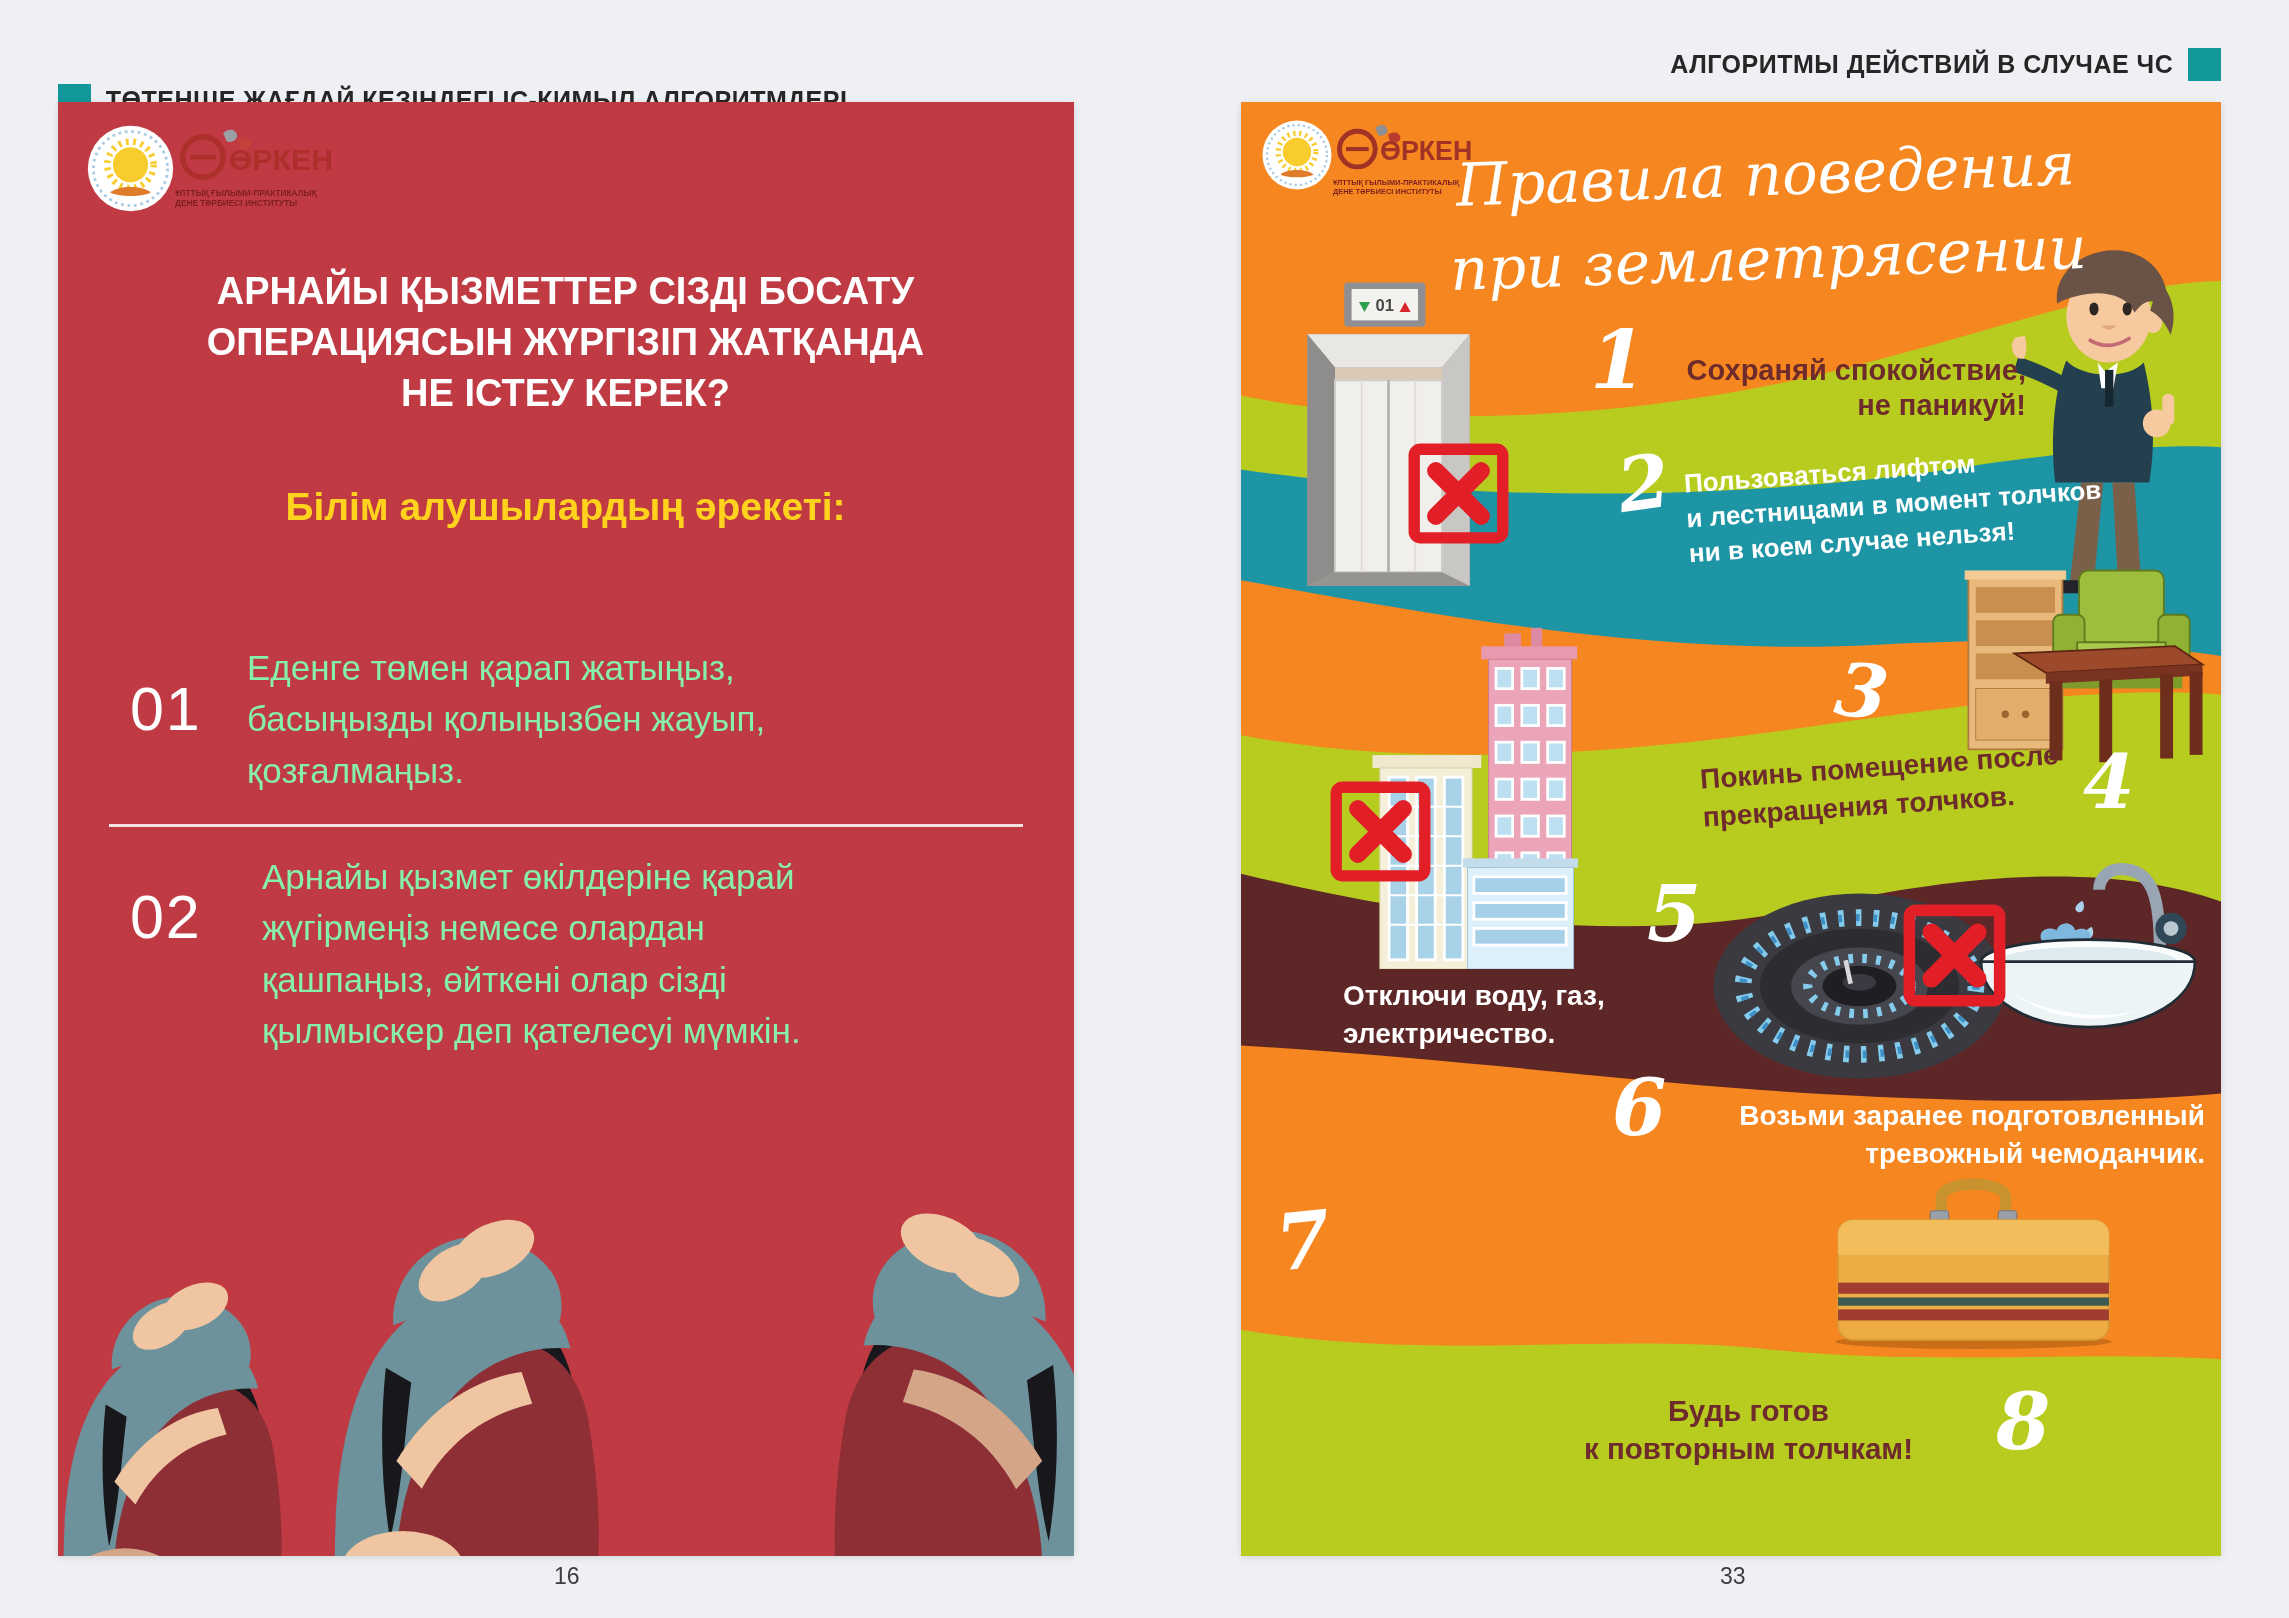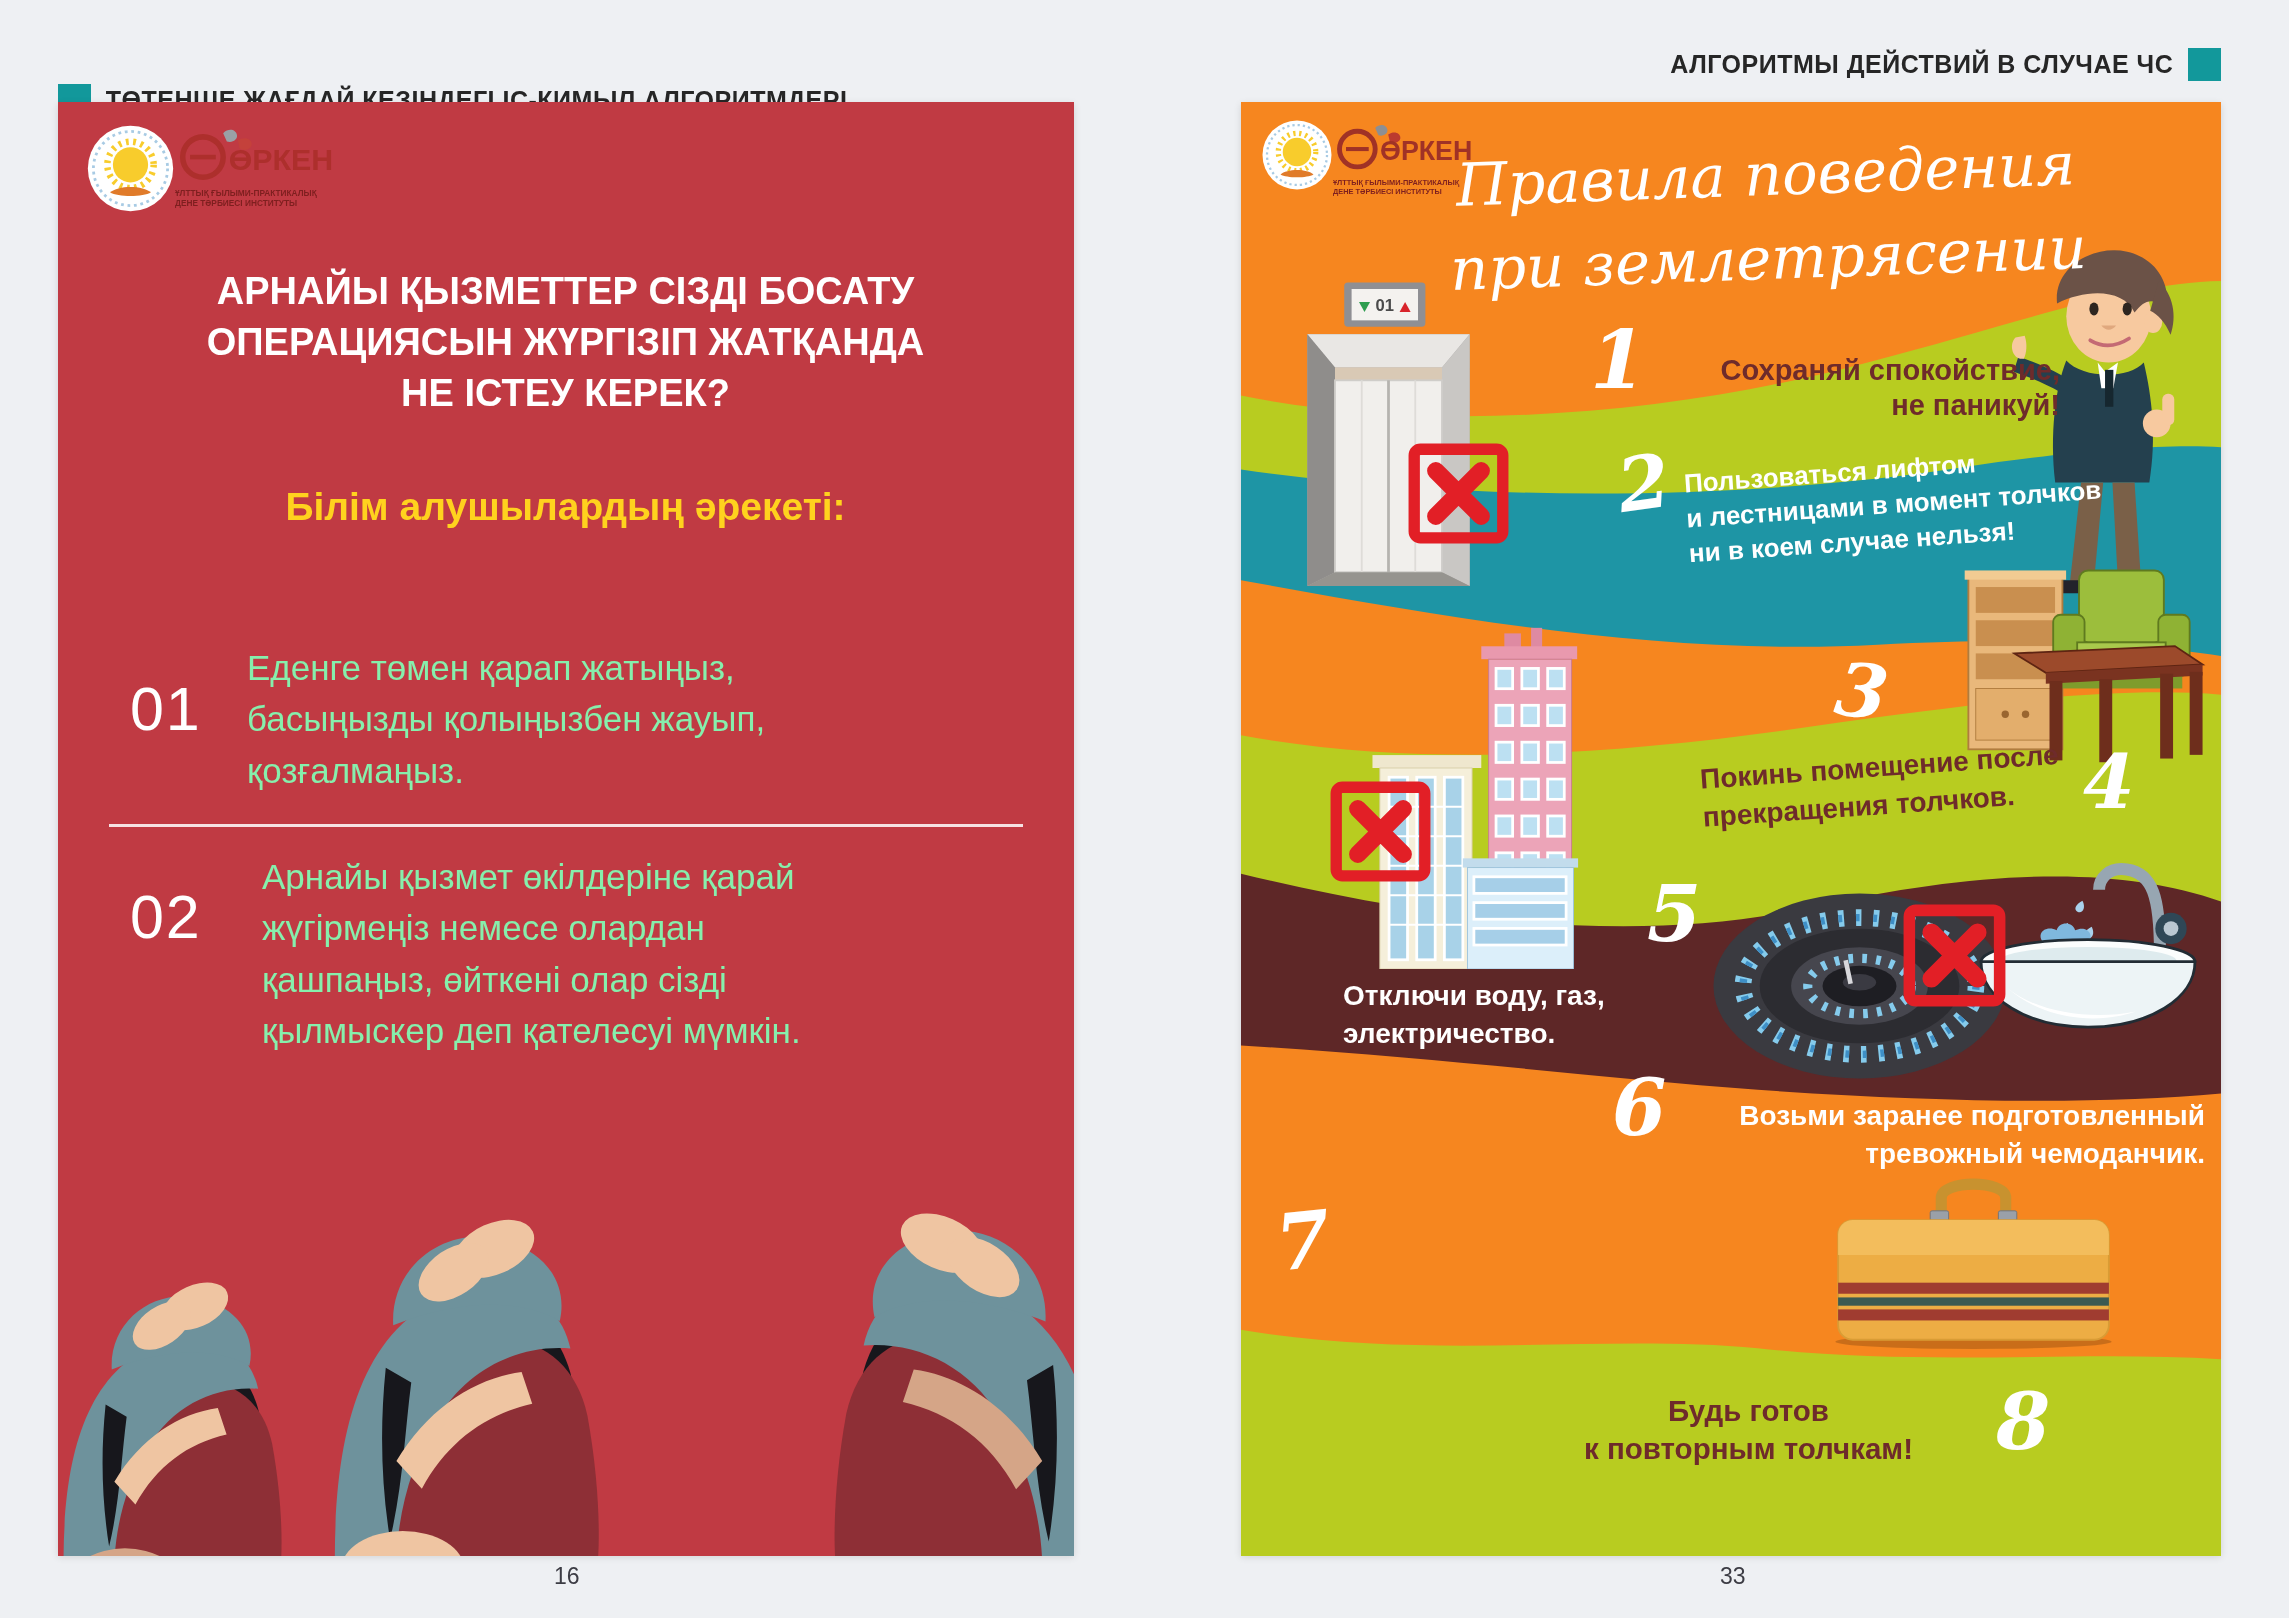--- a/index.html
+++ b/index.html
@@ -340,21 +340,21 @@
 
   <div class="step-num" style="left:349px;top:210px;font-size:81px;">1</div>
   <div class="step-num" style="left:377px;top:338px;font-size:74px;transform:rotate(-8deg);">2</div>
   <div class="step-num" style="left:595px;top:546px;font-size:74px;transform:rotate(8deg);">3</div>
   <div class="step-num" style="left:842px;top:637px;font-size:74px;">4</div>
   <div class="step-num" style="left:406px;top:766px;font-size:78px;">5</div>
   <div class="step-num" style="left:371px;top:960px;font-size:78px;">6</div>
   <div class="step-num" style="left:35px;top:1093px;font-size:78px;transform:rotate(-6deg);">7</div>
   <div class="step-num" style="left:755px;top:1274px;font-size:78px;">8</div>
 
-  <div class="step-txt maroon ws" style="left:418px;top:251px;width:401px;font-size:29px;text-align:right;line-height:1.22;">Сохраняй спокойствие,
+  <div class="step-txt maroon ws" style="left:384px;top:251px;width:401px;font-size:29px;text-align:right;line-height:1.22;">Сохраняй спокойствие,
 не паникуй!</div>
   <div class="step-txt white ws" style="left:445px;top:349px;width:443px;font-size:26px;transform:rotate(-4deg);">Пользоваться лифтом
 и лестницами в момент толчков
 ни в коем случае нельзя!</div>
   <div class="step-txt maroon ws" style="left:460px;top:644px;width:425px;font-size:28px;transform:rotate(-4deg);">Покинь помещение после
 прекращения толчков.</div>
   <div class="step-txt white ws" style="left:102px;top:875px;width:314px;font-size:28px;">Отключи воду, газ,
 электричество.</div>
   <div class="step-txt white ws" style="left:498px;top:995px;width:466px;font-size:28px;text-align:right;">Возьми заранее подготовленный
 тревожный чемоданчик.</div>

